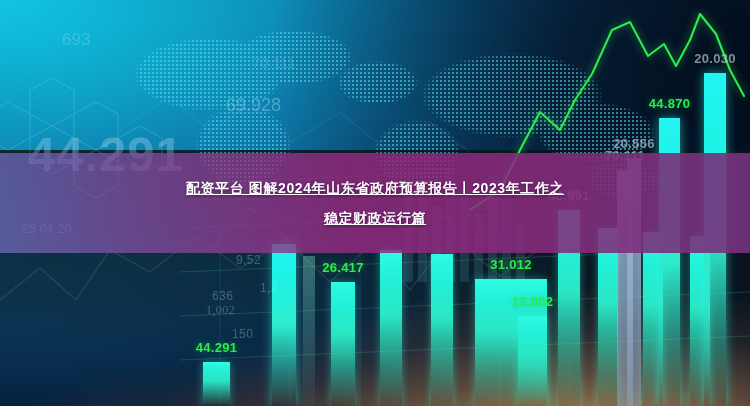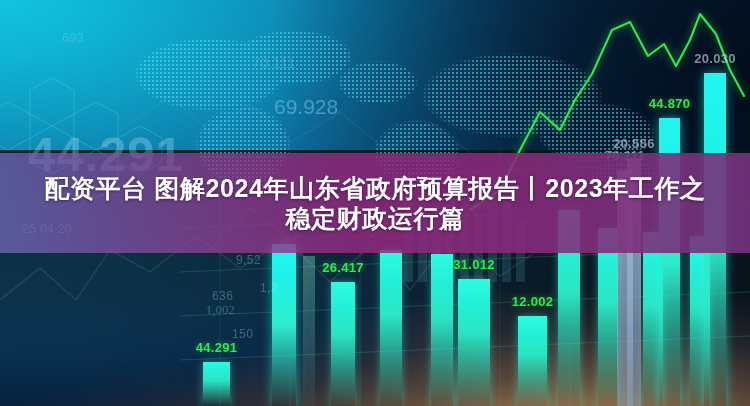--- a/index.html
+++ b/index.html
@@ -97,25 +97,25 @@
   }
 
   
   #watermark-44291{
     position:absolute;left:28px;top:126px;
     font-size:49px;font-weight:700;letter-spacing:1px;
     color:rgba(190,230,250,.30);white-space:nowrap;
   }
   #watermark-6992{
     position:absolute;left:226px;top:95px;
-    font-size:21px;color:rgba(150,225,240,.42);white-space:nowrap;margin-left:48px;
+    font-size:18px;color:rgba(150,225,240,.42);white-space:nowrap;
   }
   #watermark-693{
     position:absolute;left:62px;top:30px;
-    font-size:13px;color:rgba(150,225,240,.30);white-space:nowrap;
+    font-size:17px;color:rgba(150,225,240,.30);white-space:nowrap;
   }
   #watermark-70111-ghost{
     position:absolute;left:252px;top:54px;
     font-size:15px;color:rgba(150,220,235,.26);white-space:nowrap;
   }
 
   
   .bar{position:absolute;bottom:0;}
   .bar .fill{position:absolute;left:0;right:0;bottom:0;top:0;}
   .bar-label{
@@ -163,23 +163,24 @@
        rgba(146,42,128,.84) 46%,
        rgba(143,40,126,.86) 60%,
        rgba(134,44,124,.88) 74%,
        rgba(122,48,124,.90) 88%,
        rgba(116,50,126,.90) 100%);
     display:flex;flex-direction:column;
     align-items:center;justify-content:center;
   }
   .title-line{
     color:#ffffff;font-weight:700;
-    font-size:25px;line-height:30px;letter-spacing:.6px;
+    font-size:14px;line-height:30px;letter-spacing:.6px;
     text-shadow:0 1px 3px rgba(30,0,40,.55);
     white-space:nowrap;
+    text-decoration:underline;
   }
 </style>
 </head>
 <body>
 
 <div id="stage">
 
   <div class="layer" id="bg-base"></div>
   <div class="layer" id="bg-darken"></div>
   <div class="layer" id="bg-plate"></div>
@@ -253,21 +254,21 @@
       <div class="bar" style="left: 331px; width: 24px; height: 124px;">
         <div class="fill fill-cyan"></div>
         <div class="bar-label lbl-green" style="top: -22px; text-align: right;">26.417</div>
       </div>
       <div class="bar" style="left: 380px; width: 22px; height: 156px;">
         <div class="fill fill-cyan"></div>
       </div>
       <div class="bar" style="left: 431px; width: 22px; height: 152px;">
         <div class="fill fill-cyan"></div>
       </div>
-      <div class="bar" style="left: 458px; width: 32px; height: 127px;">
+      <div class="bar" style="left: 475px; width: 32px; height: 127px; padding-left: 40px;">
         <div class="fill fill-cyan"></div>
         <div class="bar-label lbl-green" style="top: -22px;">31.012</div>
       </div>
       <div class="bar" style="left: 518px; width: 29px; height: 90px;">
         <div class="fill fill-cyan"></div>
         <div class="bar-label lbl-green" style="top: -22px;">12.002</div>
       </div>
       <div class="bar" style="left: 558px; width: 22px; height: 196px;">
         <div class="fill fill-cyan"></div>
         <div class="bar-label lbl-grey" style="top: -22px;">48.991</div>

